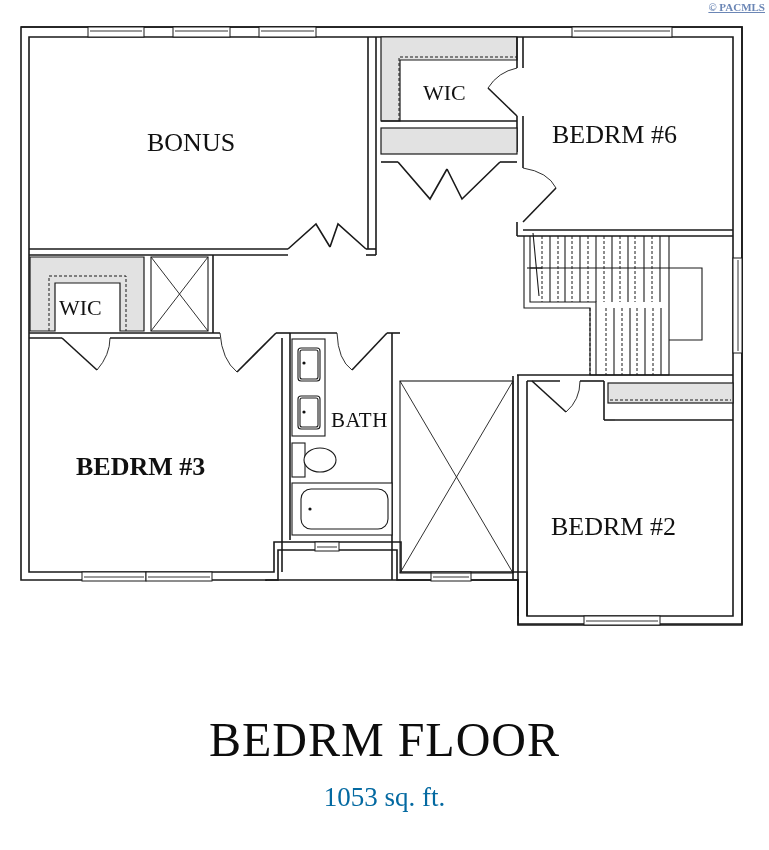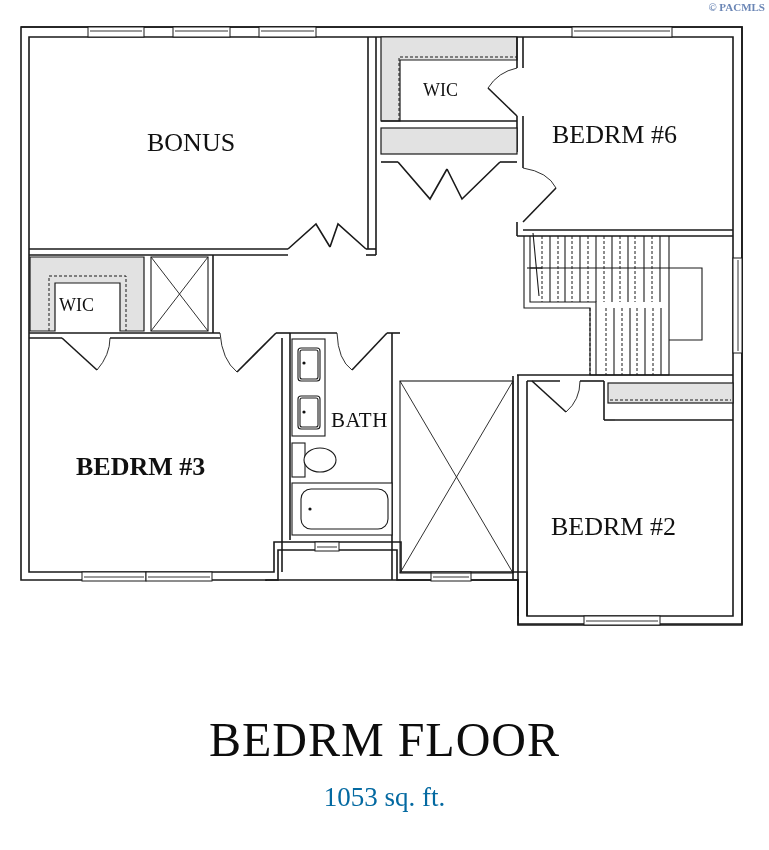--- a/index.html
+++ b/index.html
@@ -10,25 +10,25 @@
   .shelf { fill:#e2e2e2; stroke:#1a1a1a; stroke-width:1.2; }
   .dash { fill:none; stroke:#1a1a1a; stroke-width:1; stroke-dasharray:3 2; }
   .win { fill:#ffffff; stroke:#1a1a1a; stroke-width:1; }
   .win-glass { fill:#9a9a9a; stroke:none; }
   .door { fill:none; stroke:#1a1a1a; stroke-width:1.6; }
   .swing { fill:none; stroke:#1a1a1a; stroke-width:0.9; }
   .x { fill:none; stroke:#1a1a1a; stroke-width:0.9; }
   .fix { fill:#ffffff; stroke:#1a1a1a; stroke-width:1.1; }
   .room-label { position:absolute; font-family:"Liberation Serif", serif; color:#111; white-space:nowrap; }
   .lbl-lg { font-size:26px; }
-  .lbl-sm { font-size:18px; }
+  .lbl-sm { font-size:22px; }
   .lbl-xs { font-size:21px; letter-spacing:0.5px; }
   .title { position:absolute; left:0; width:769px; text-align:center; top:712px; font-size:48px; color:#0d0d0d; letter-spacing:1px; }
   .area { position:absolute; left:0; width:769px; text-align:center; top:782px; font-size:27px; color:#0369a1; }
-  .copyright { position:absolute; right:4px; top:1px; font-family:"Liberation Serif", serif; font-size:11px; font-weight:bold; color:#6b86b5; }
+  .copyright { position:absolute; right:4px; top:1px; font-family:"Liberation Serif", serif; font-size:11px; font-weight:bold; color:#6b86b5;text-decoration:underline; }
 </style>
 </head>
 <body>
 
 <svg id="plan" width="769" height="700" viewBox="0 0 769 700" xmlns="http://www.w3.org/2000/svg">
 
   <g>
 
     <polyline class="wall" points="21,27 742,27 742,624 518,624 518,580 266,580 266,581 266,581"></polyline>
     <path class="wall" d="M21,27 L742,27 L742,625 L518,625 L518,580 L397,580 L397,550 L278,550 L278,580 L21,580 Z"></path>

